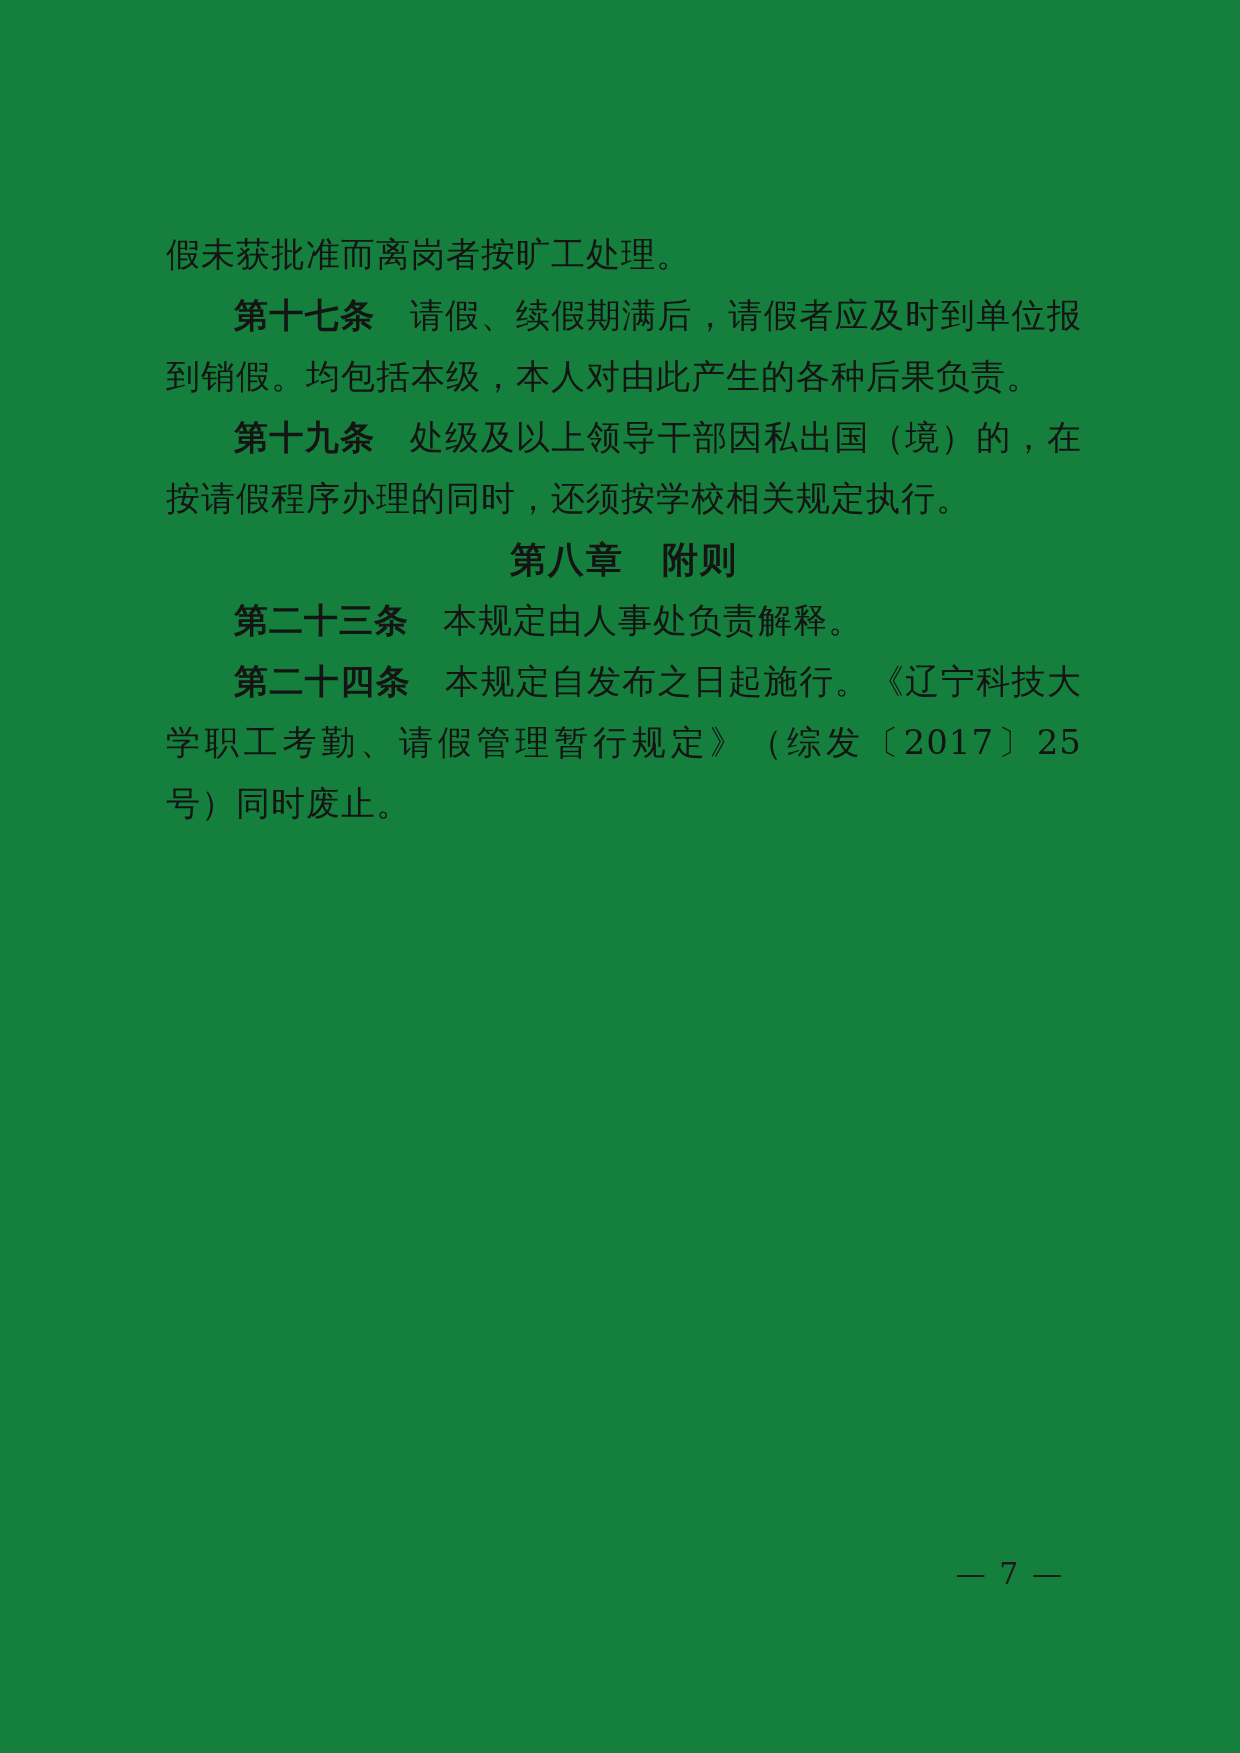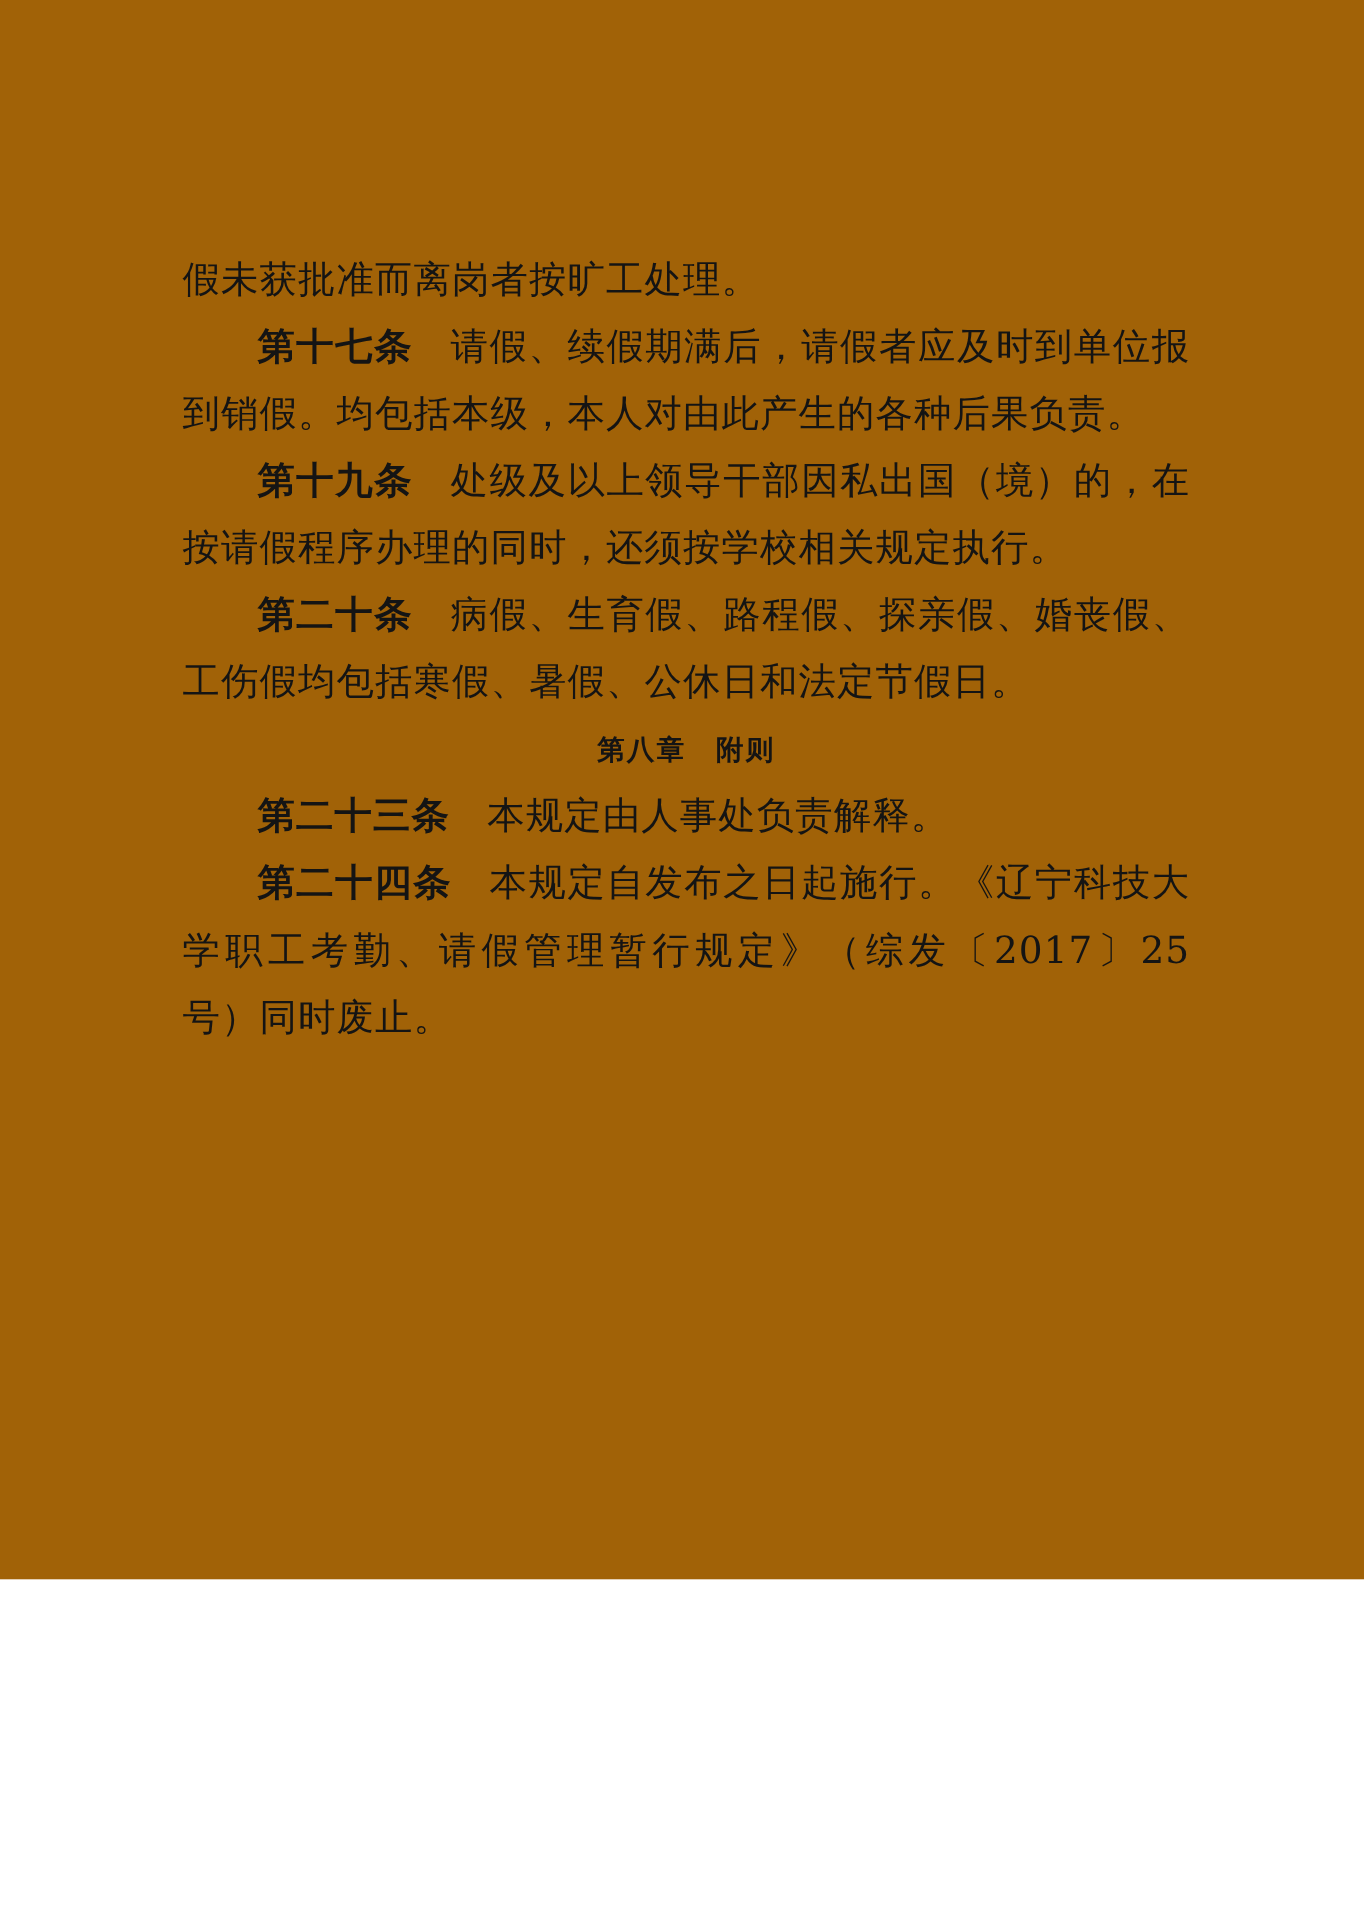--- a/index.html
+++ b/index.html
@@ -3,22 +3,22 @@
 <meta charset="utf-8">
 <style>
   html, body {
     margin: 0;
     padding: 0;
     background: #ffffff;
   }
   .page {
     position: relative;
     width: 1240px;
-    height: 1436px;
-    background: #a16207;
+    height: 1753px;
+    background: #15803d;
     overflow: hidden;
     font-family: "DejaVu Serif", "Liberation Serif", serif;
     color: #141414;
     text-decoration: underline;
   }
   .content {
     position: absolute;
     left: 166px;
     top: 224px;
     width: 916px;
@@ -39,21 +39,21 @@
   .label {
     font-family: "DejaVu Sans", "Liberation Sans", sans-serif;
     font-weight: 700;
     margin-right: 34px;
   }
   h2.chapter {
     margin: 0;
     padding: 0;
     font-family: "DejaVu Sans", "Liberation Sans", sans-serif;
     font-weight: 700;
-    font-size: 25px;
+    font-size: 36px;
     line-height: 61px;
     text-align: center;
     letter-spacing: 2px;
   }
   .page-number {
     position: absolute;
     top: 1556px;
     right: 176px;
     font-size: 30px;
     line-height: 36px;
@@ -69,21 +69,20 @@
 
   <div class="content">
 
     <p class="para">假未获批准而离岗者按旷工处理。</p>
 
     <p class="para indent"><span class="label">第十七条</span><span>请假、续假期满后，请假者应及时到单位报到销假。均包括本级，本人对由此产生的各种后果负责。</span></p>
 
 
     <p class="para indent"><span class="label">第十九条</span><span>处级及以上领导干部因私出国（境）的，在按请假程序办理的同时，还须按学校相关规定执行。</span></p>
 
-    <p class="para indent"><span class="label">第二十条</span><span>病假、生育假、路程假、探亲假、婚丧假、工伤假均包括寒假、暑假、公休日和法定节假日。</span></p>
 
     <h2 class="chapter">第八章　附则</h2>
 
 
 
     <p class="para indent"><span class="label">第二十三条</span><span>本规定由人事处负责解释。</span></p>
 
     <p class="para indent"><span class="label">第二十四条</span><span>本规定自发布之日起施行。《辽宁科技大学职工考勤、请假管理暂行规定》（综发〔2017〕25 号）同时废止。</span></p>
 
   </div>

